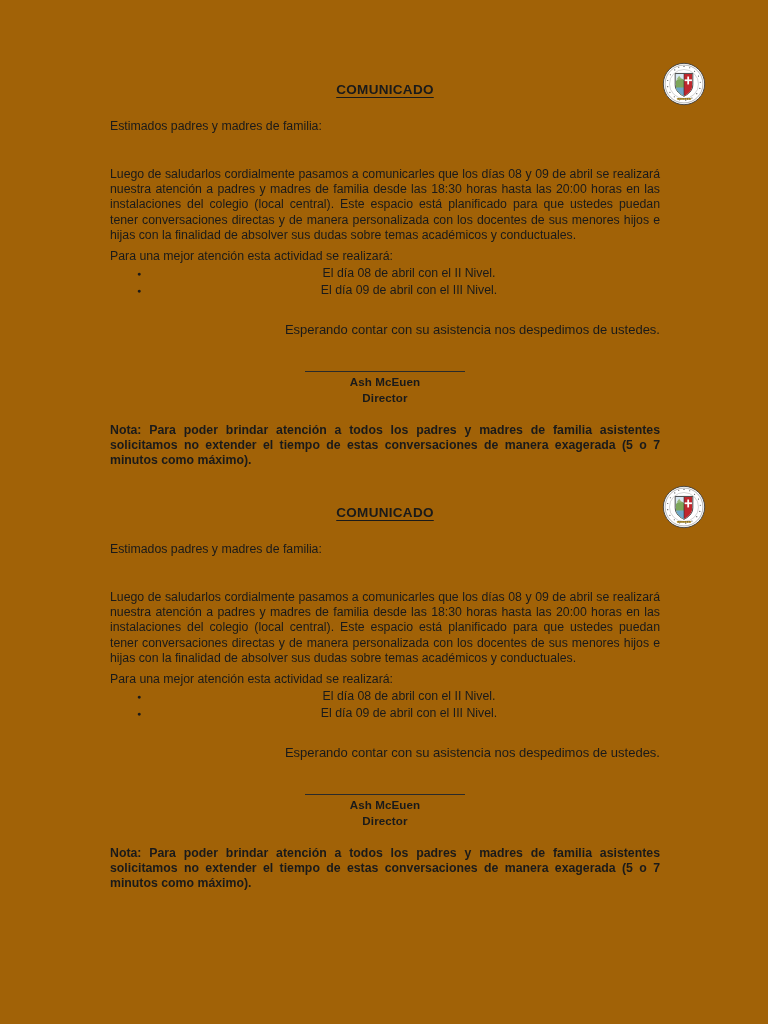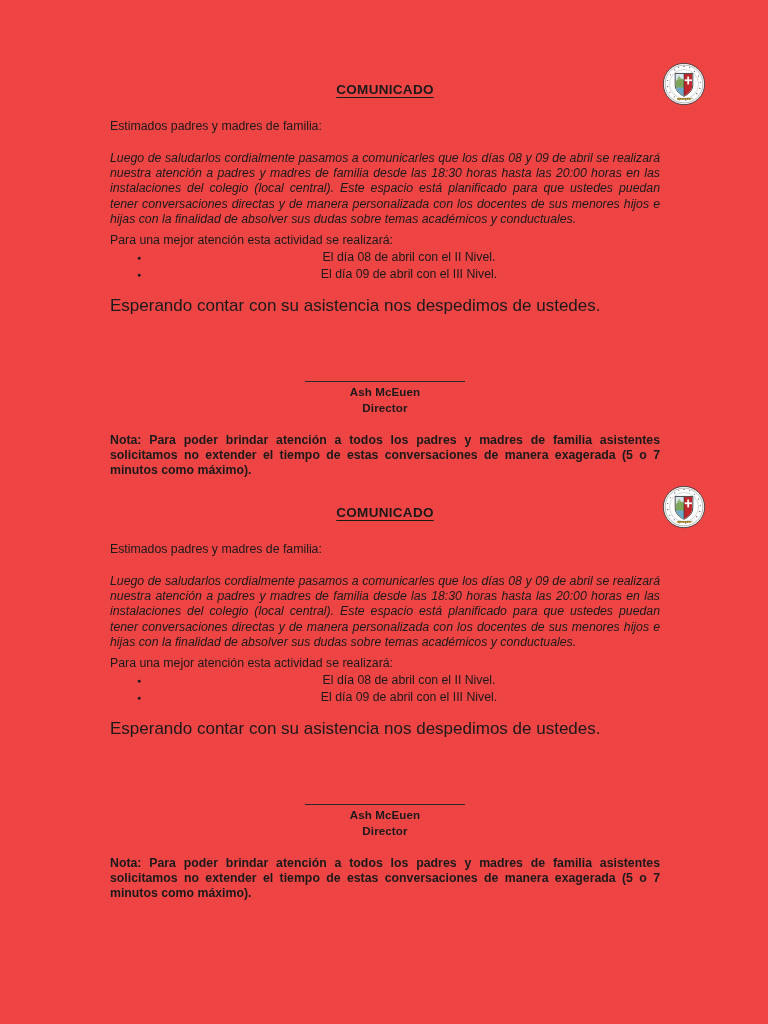--- a/index.html
+++ b/index.html
@@ -11,21 +11,21 @@
     width: 768px;
     height: 1024px;
     position: relative;
     font-family: "Liberation Sans", sans-serif;
     color: #1a1a1a;
     overflow: hidden;
   }
   .page {
     position: absolute;
     inset: 0;
-    background: #ef4444;
+    background: #a16207;
   }
   .notice {
     position: absolute;
     left: 110px;
     width: 550px;
   }
   .notice-1 { top: 62px; }
   .notice-2 { top: 485px; }
 
   .crest-wrap {
@@ -55,25 +55,24 @@
     text-underline-offset: 3px;
   }
 
   .salutation {
     margin-top: 17px;
     font-size: 12.3px;
     line-height: 15px;
   }
 
   .para {
-    margin-top: 17px;
+    margin-top: 33px;
     font-size: 12.3px;
     line-height: 15.2px;
     text-align: justify;
-    font-style: italic;
   }
 
   .lead-in {
     margin-top: 6px;
     font-size: 12.3px;
     line-height: 15px;
   }
 
   .bullets {
     margin: 1px 0 0 0;
@@ -90,27 +89,28 @@
   .bullets li::before {
     content: "\25CF";
     position: absolute;
     left: 27px;
     top: 0;
     font-size: 7px;
     line-height: 17px;
   }
 
   .closing {
-    margin-top: 16px;
-    font-size: 17px;
+    margin-top: 24px;
+    font-size: 13px;
     line-height: 15px;
+    text-align: right;
   }
 
   .sign-block {
-    margin-top: 68px;
+    margin-top: 34px;
     text-align: center;
   }
   .sign-rule {
     width: 160px;
     height: 1px;
     background: #2a2a2a;
     margin: 0 auto 2px auto;
   }
   .sign-name,
   .sign-role {

